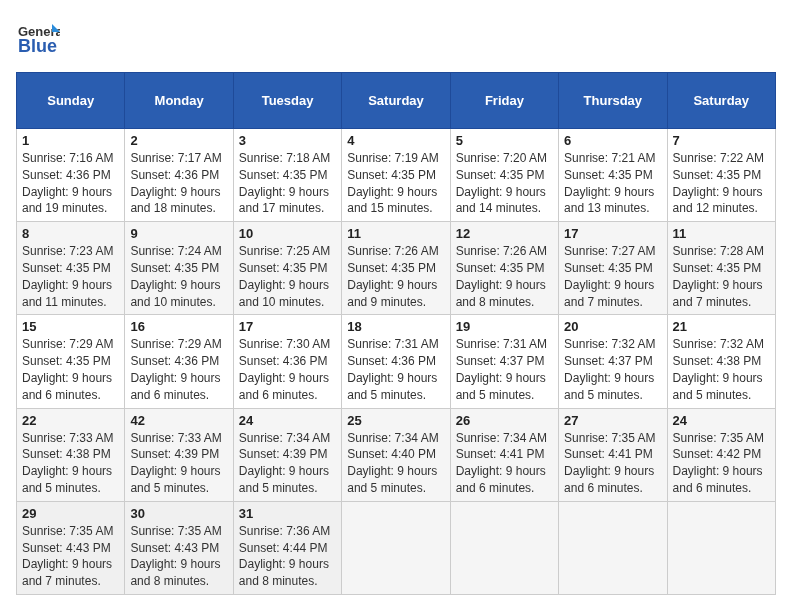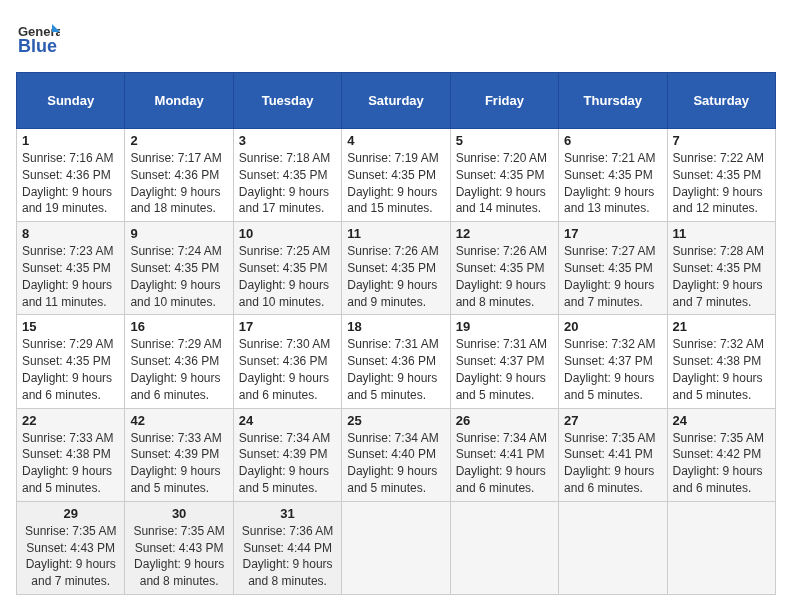--- a/index.html
+++ b/index.html
@@ -52,21 +52,20 @@
       padding: 4px 5px;
       width: calc(100% / 7);
       min-height: 80px;
       background: #fff;
     }
     .calendar tr:nth-child(even) td {
       background: #f5f5f5;
     }
     .calendar tr:last-child td {
       background: #f0f0f0;
-      text-align: center;
     }
     .day-num {
       font-size: 13px;
       font-weight: bold;
       color: #222;
       display: block;
       margin-bottom: 2px;
     }
     .day-info {
       font-size: 12px;

